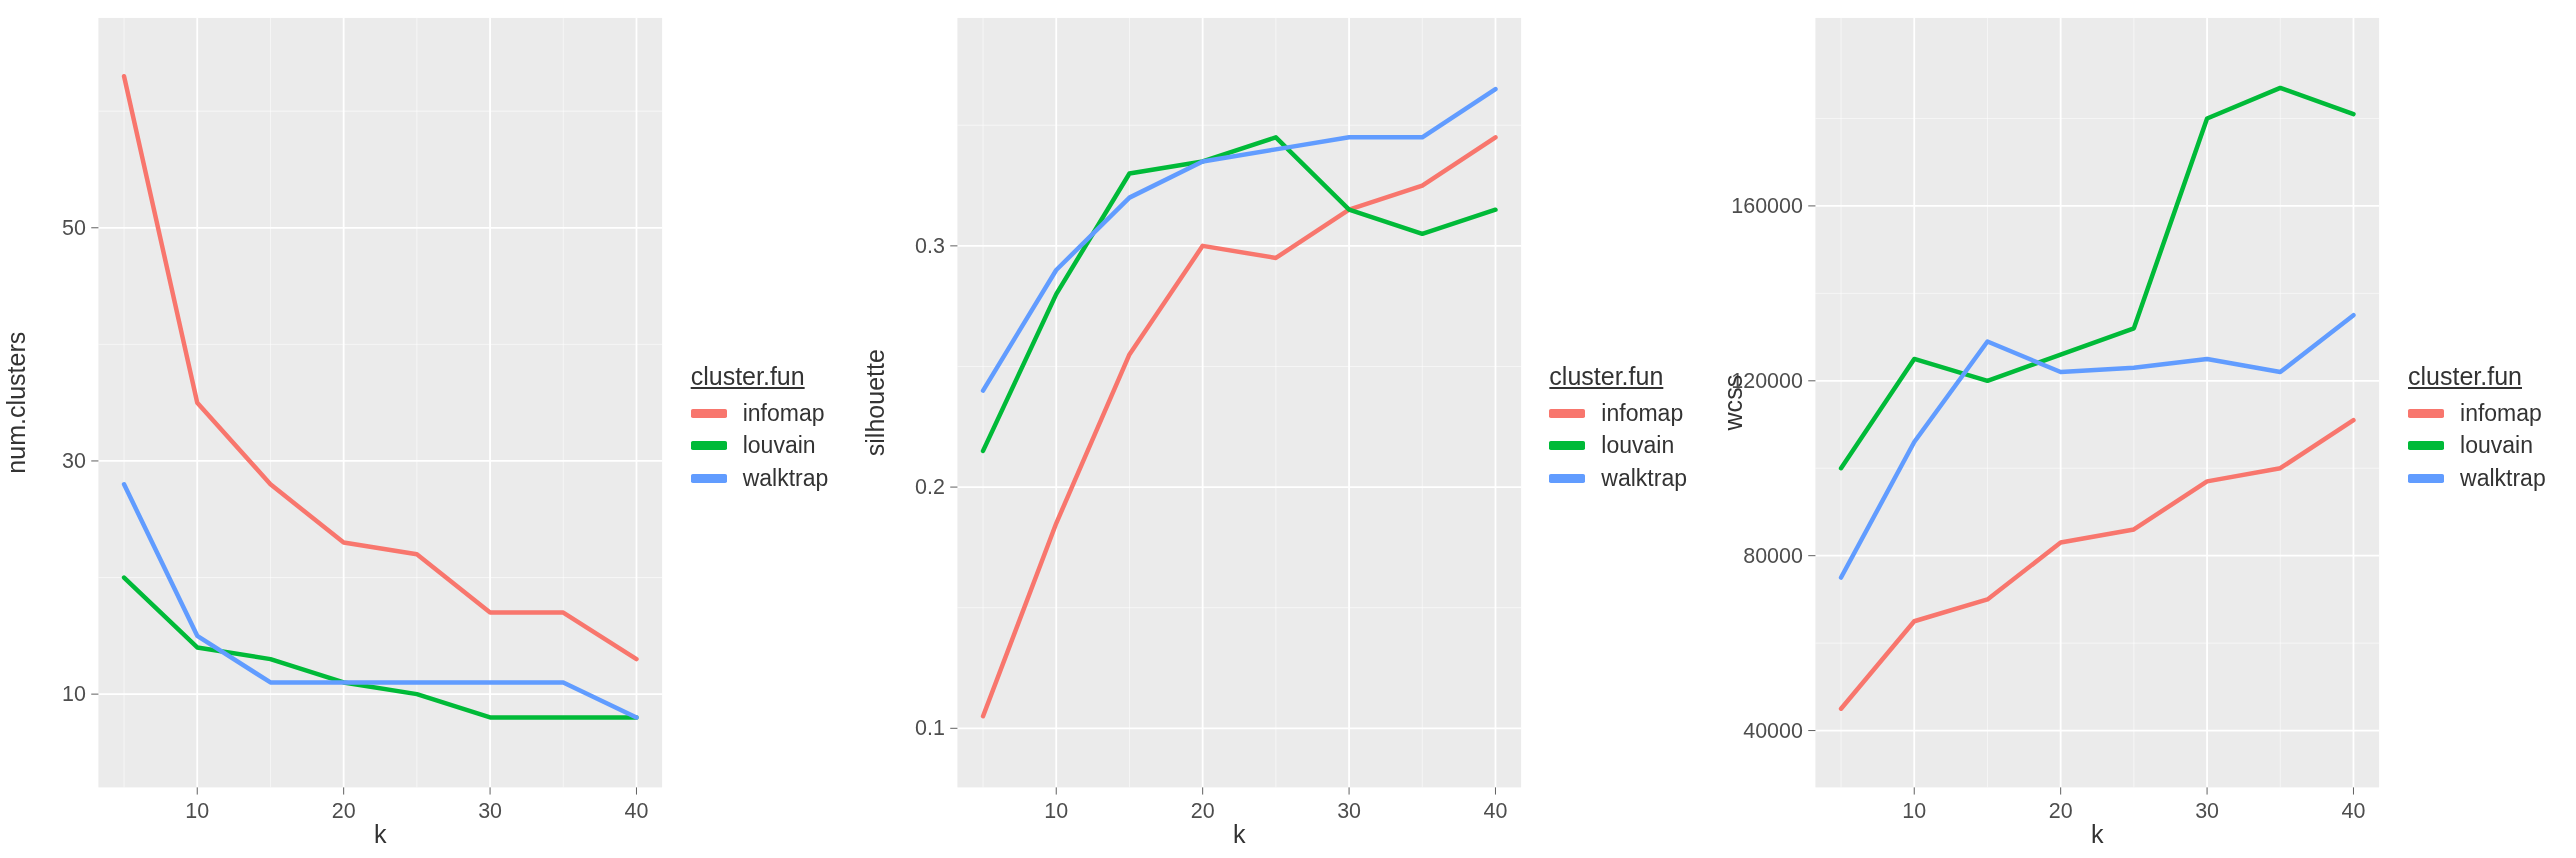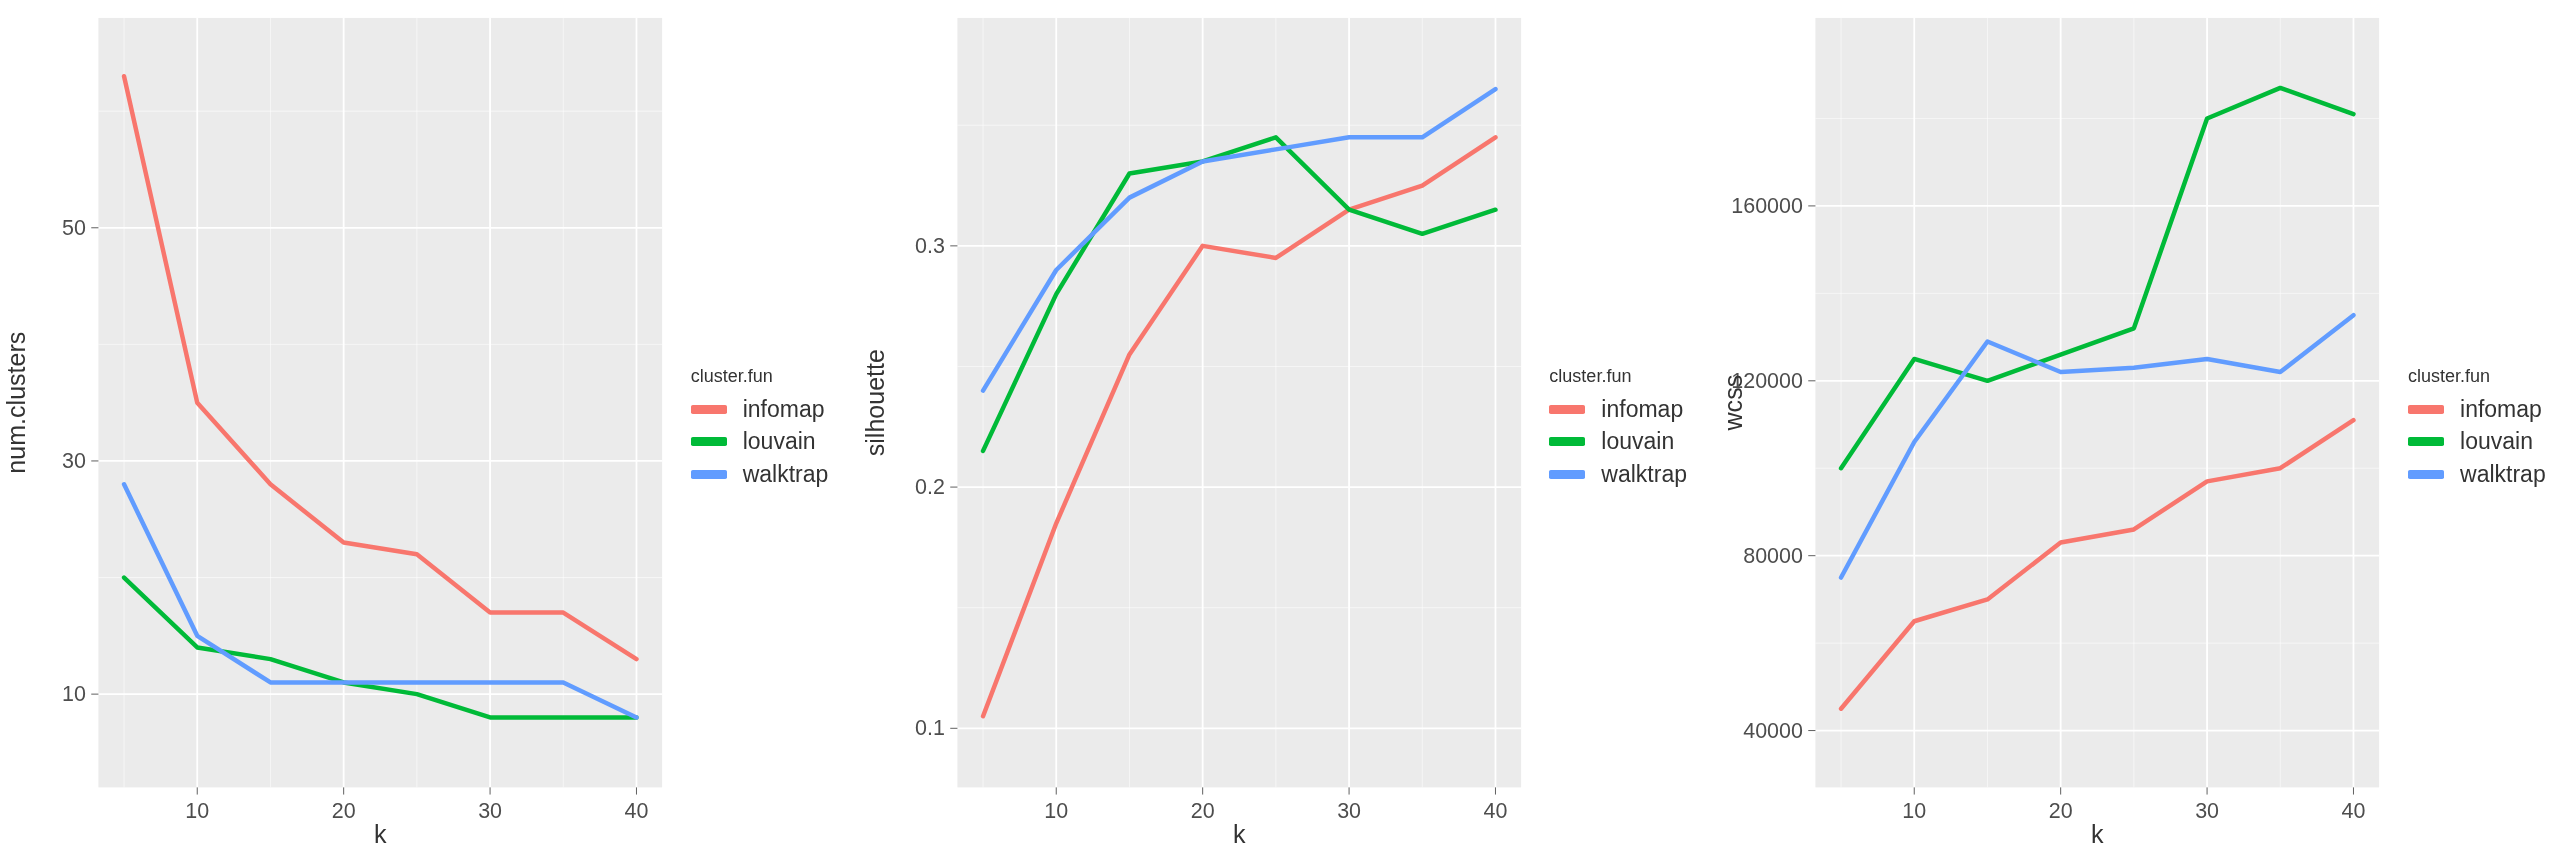--- a/index.html
+++ b/index.html
@@ -19,22 +19,23 @@
     display: flex;
     align-items: center;
   }
   .legend {
     margin-left: 10.7px;
     font-size: 23px;
     color: #333;
   }
   .legend .legend-title {
     margin-bottom: 9px;
-    font-size: 18px;
+    font-size: 25px;
     color: #333;
+    text-decoration: underline;
   }
   .legend .entry {
     display: flex;
     align-items: center;
     margin-bottom: 5.4px;
   }
   .legend .swatch {
     width: 36px;
     height: 9px;
     margin-right: 16px;

